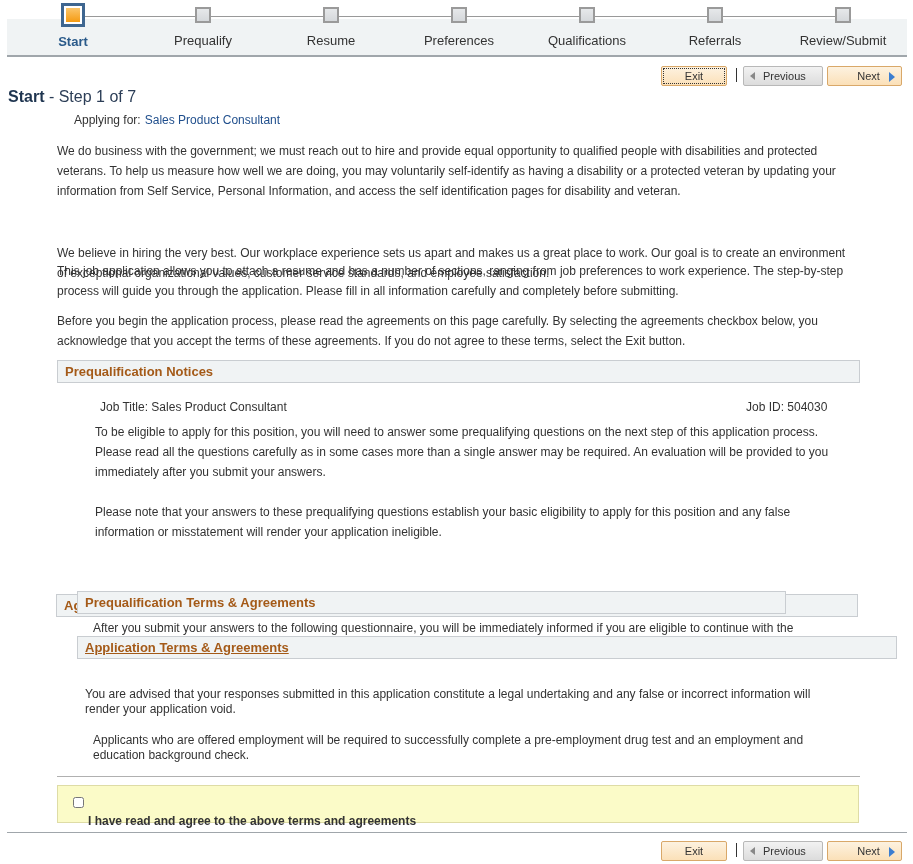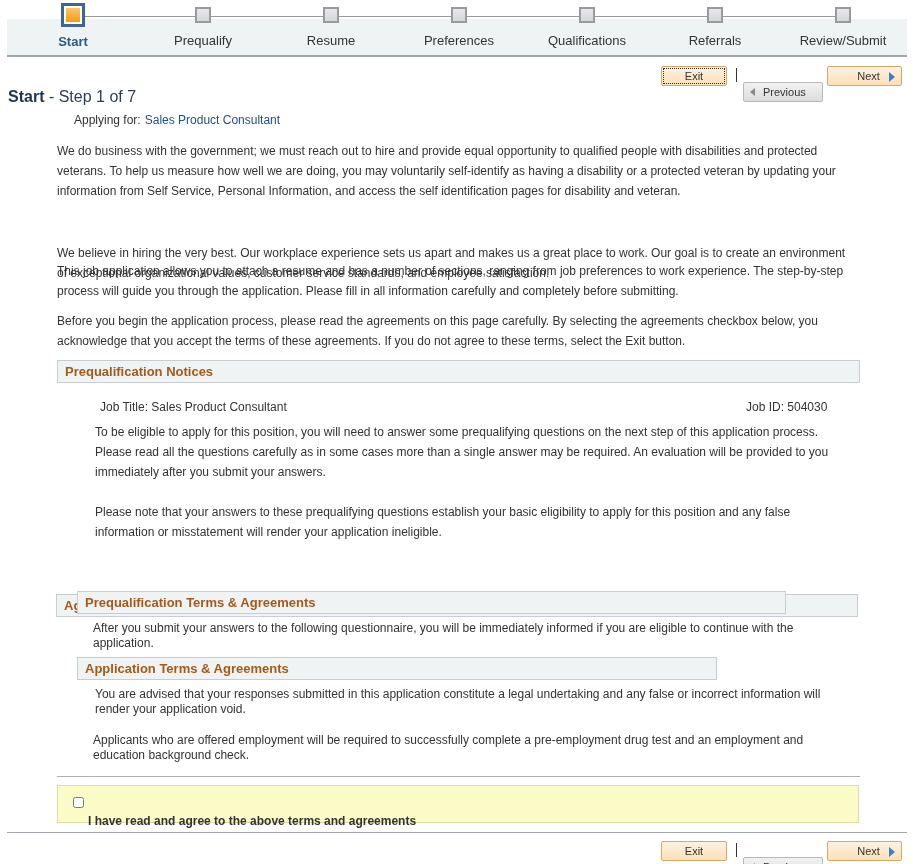--- a/index.html
+++ b/index.html
@@ -41,21 +41,21 @@
 
     
     .btnbar { position: absolute; height: 22px; }
     .btn {
       position: absolute; top: 0; height: 20px; font-size: 11px; line-height: 18px;
       text-align: center; border: 1px solid #d9a869; border-radius: 2px;
       background: linear-gradient(#fdf2e0, #fbe0b8); color: #333333; cursor: pointer;
     }
     .btn.focus { outline: 1px dotted #333333; outline-offset: -3px; }
     .btn.prev {
-      border-color: #b8b8b8; background: linear-gradient(#f2f2f2, #dcdcdc); text-align: left; padding-left: 6px; margin-top: 16px;
+      border-color: #b8b8b8; background: linear-gradient(#f2f2f2, #dcdcdc); text-align: left; padding-left: 6px;
     }
     .btn.next { text-align: center; padding-left: 8px; }
     .arrow-left {
       display: inline-block; width: 0; height: 0; border-top: 4px solid transparent; border-bottom: 4px solid transparent;
       border-right: 5px solid #888888; margin-right: 8px; vertical-align: 0px;
     }
     .arrow-right {
       position: absolute; right: 6px; top: 5px; width: 0; height: 0;
       border-top: 5px solid transparent; border-bottom: 5px solid transparent; border-left: 6px solid #3c7ed0;
     }
@@ -156,22 +156,22 @@
 <div class="jobline" style="left:100px;">Job Title: Sales Product Consultant</div>
 <div class="jobline" style="left:746px;">Job ID: 504030</div>
 <div class="para" style="left:95px; width:740px; top:422px;">To be eligible to apply for this position, you will need to answer some prequalifying questions on the next step of this application process. Please read all the questions carefully as in some cases more than a single answer may be required. An evaluation will be provided to you immediately after you submit your answers.</div>
 <div class="para" style="left:95px; width:740px; top:502px;">Please note that your answers to these prequalifying questions establish your basic eligibility to apply for this position and any false information or misstatement will render your application ineligible.</div>
 
 <div class="section-hdr" style="left:56px; top:562px; width:802px;margin-top:32px;">Agreements</div>
 
 <div class="section-hdr" style="left:77px; top:591px; width:709px;">Prequalification Terms &amp; Agreements</div>
 <div class="para" style="left:93px; width:740px; top:621px; line-height:15px;">After you submit your answers to the following questionnaire, you will be immediately informed if you are eligible to continue with the application.</div>
 
-<div class="section-hdr" style="left:77px; top:657px; width:640px;">Application Terms &amp; Agreements</div>
-<div class="para" style="left:95px; width:740px; top:687px; line-height:15px;">You are advised that your responses submitted in this application constitute a legal undertaking and any false or incorrect information will render your application void.</div>
+<div class="section-hdr" style="left:77px; top:636px; width:820px;text-decoration:underline;">Application Terms &amp; Agreements</div>
+<div class="para" style="left:85px; width:740px; top:687px; line-height:15px;">You are advised that your responses submitted in this application constitute a legal undertaking and any false or incorrect information will render your application void.</div>
 <div class="para" style="left:93px; width:740px; top:733px; line-height:15px;">Applicants who are offered employment will be required to successfully complete a pre-employment drug test and an employment and education background check.</div>
 
 <div class="hr" style="left:57px; top:776px; width:803px;"></div>
 
 <div class="agree-box">
   <input type="checkbox" id="agree" style="">
   <label for="agree">I have read and agree to the above terms and agreements</label>
 </div>
 
 <div class="hr" style="left:7px; top:832px; width:900px; background:#a0a6ab;"></div>

